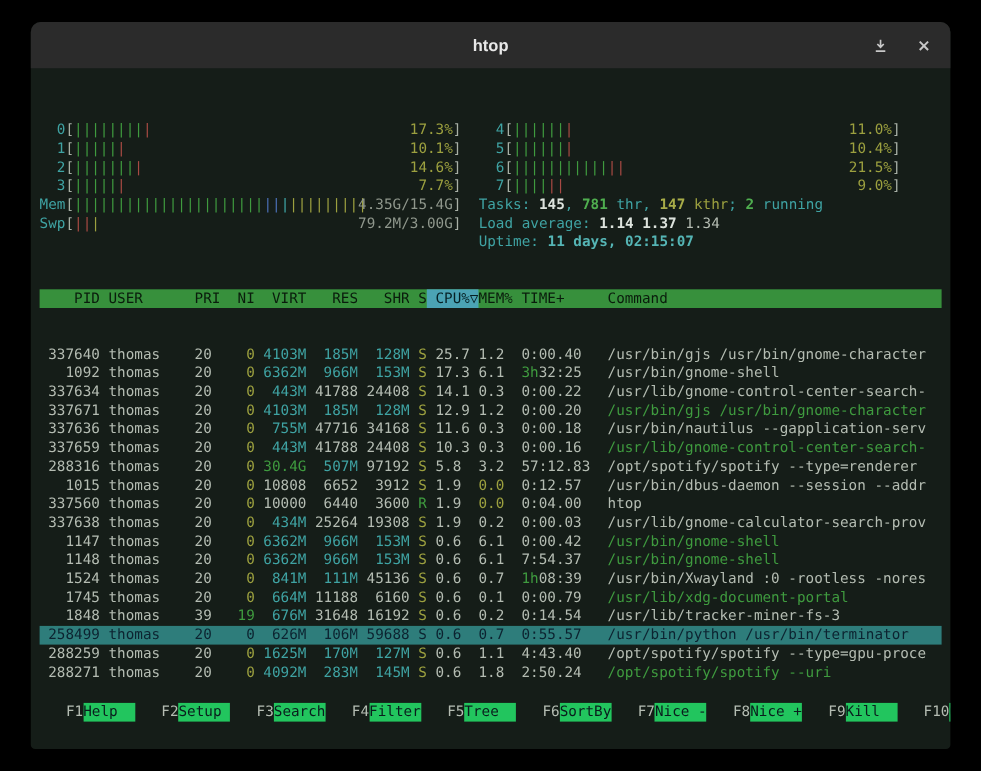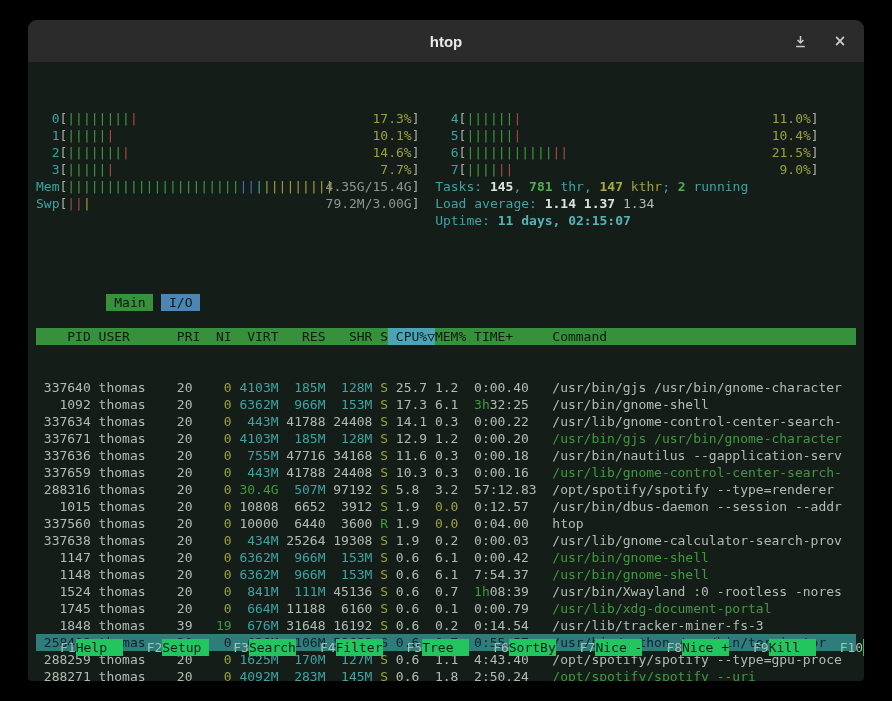--- a/index.html
+++ b/index.html
@@ -80,21 +80,18 @@
             </svg>
         </span>
         <span class="tb-btn tb-close">×</span>
       </div>
     </div>
     <div class="term">
       <div class="mcols">
         <div class="mcol"><div class="mline"><span class="mlabel seg c-teal">0</span><span class="seg c-brk">[</span><span class="mbar"><span class="seg c-green">||||||||</span><span class="seg c-red">|</span><span class="mval seg c-olive">17.3%</span></span><span class="seg c-brk">]</span></div><div class="mline"><span class="mlabel seg c-teal">1</span><span class="seg c-brk">[</span><span class="mbar"><span class="seg c-green">|||||</span><span class="seg c-red">|</span><span class="mval seg c-olive">10.1%</span></span><span class="seg c-brk">]</span></div><div class="mline"><span class="mlabel seg c-teal">2</span><span class="seg c-brk">[</span><span class="mbar"><span class="seg c-green">|||||||</span><span class="seg c-red">|</span><span class="mval seg c-olive">14.6%</span></span><span class="seg c-brk">]</span></div><div class="mline"><span class="mlabel seg c-teal">3</span><span class="seg c-brk">[</span><span class="mbar"><span class="seg c-green">|||||</span><span class="seg c-red">|</span><span class="mval seg c-olive">7.7%</span></span><span class="seg c-brk">]</span></div><div class="mline"><span class="mlabel seg c-teal">Mem</span><span class="seg c-brk">[</span><span class="mbar"><span class="seg c-green">||||||||||||||||||||||</span><span class="seg c-blue">||</span><span class="seg c-cyan">|</span><span class="seg c-olive">|||||||||</span><span class="mval seg c-dim">4.35G/15.4G</span></span><span class="seg c-brk">]</span></div><div class="mline"><span class="mlabel seg c-teal">Swp</span><span class="seg c-brk">[</span><span class="mbar"><span class="seg c-red">||</span><span class="seg c-olive">|</span><span class="mval seg c-dim">79.2M/3.00G</span></span><span class="seg c-brk">]</span></div></div>
         <div class="mcol"><div class="mline"><span class="mlabel seg c-teal">4</span><span class="seg c-brk">[</span><span class="mbar"><span class="seg c-green">||||||</span><span class="seg c-red">|</span><span class="mval seg c-olive">11.0%</span></span><span class="seg c-brk">]</span></div><div class="mline"><span class="mlabel seg c-teal">5</span><span class="seg c-brk">[</span><span class="mbar"><span class="seg c-green">||||||</span><span class="seg c-red">|</span><span class="mval seg c-olive">10.4%</span></span><span class="seg c-brk">]</span></div><div class="mline"><span class="mlabel seg c-teal">6</span><span class="seg c-brk">[</span><span class="mbar"><span class="seg c-green">|||||||||||</span><span class="seg c-red">||</span><span class="mval seg c-olive">21.5%</span></span><span class="seg c-brk">]</span></div><div class="mline"><span class="mlabel seg c-teal">7</span><span class="seg c-brk">[</span><span class="mbar"><span class="seg c-green">||||</span><span class="seg c-red">||</span><span class="mval seg c-olive">9.0%</span></span><span class="seg c-brk">]</span></div><div class="sline"><span class="seg c-teal">Tasks: </span><span class="seg c-white">145</span><span class="seg c-teal">, </span><span class="seg c-bgreen">781</span><span class="seg c-teal"> thr</span><span class="seg c-teal">, </span><span class="seg c-bolive">147</span><span class="seg c-olive"> kthr</span><span class="seg c-teal">; </span><span class="seg c-bgreen">2</span><span class="seg c-teal"> running</span></div><div class="sline"><span class="seg c-teal">Load average: </span><span class="seg c-white">1.14 </span><span class="seg c-white">1.37 </span><span class="seg c-fg">1.34</span></div><div class="sline"><span class="seg c-teal">Uptime: </span><span class="seg c-bcyan">11 days, 02:15:07</span></div></div>
       </div>
-      <div class="tabs">
-        <span class="tab tab-main">Main</span><span class="tab tab-io">I/O</span>
-      </div>
       <div class="thead"><span class="col col-pid">PID</span><span class="col col-user">USER</span><span class="col col-pri">PRI</span><span class="col col-ni">NI</span><span class="col col-virt">VIRT</span><span class="col col-res">RES</span><span class="col col-shr">SHR</span><span class="col col-s mr0">S</span><span class="sort-wrap"><span class="col col-cpu">CPU%</span><span class="sort-arrow">▽</span></span><span class="col col-mem">MEM%</span><span class="col col-time">TIME+</span><span class="col col-cmd">Command</span></div>
       <div class="rows"><div class="row"><span class="col col-pid"><span class="seg c-fg">337640</span></span><span class="col col-user"><span class="seg c-fg">thomas</span></span><span class="col col-pri"><span class="seg c-fg">20</span></span><span class="col col-ni"><span class="seg c-olive">0</span></span><span class="col col-virt"><span class="seg c-teal">4103M</span></span><span class="col col-res"><span class="seg c-teal">185M</span></span><span class="col col-shr"><span class="seg c-teal">128M</span></span><span class="col col-s"><span class="seg c-olive">S</span></span><span class="col col-cpu"><span class="seg c-fg">25.7</span></span><span class="col col-mem"><span class="seg c-fg">1.2</span></span><span class="col col-time"><span class="seg c-fg">0:00.40</span></span><span class="col col-cmd"><span class="seg c-fg">/usr/bin/gjs /usr/bin/gnome-character</span></span></div><div class="row"><span class="col col-pid"><span class="seg c-fg">1092</span></span><span class="col col-user"><span class="seg c-fg">thomas</span></span><span class="col col-pri"><span class="seg c-fg">20</span></span><span class="col col-ni"><span class="seg c-olive">0</span></span><span class="col col-virt"><span class="seg c-teal">6362M</span></span><span class="col col-res"><span class="seg c-teal">966M</span></span><span class="col col-shr"><span class="seg c-teal">153M</span></span><span class="col col-s"><span class="seg c-olive">S</span></span><span class="col col-cpu"><span class="seg c-fg">17.3</span></span><span class="col col-mem"><span class="seg c-fg">6.1</span></span><span class="col col-time"><span class="seg c-green">3h</span><span class="seg c-fg">32:25</span></span><span class="col col-cmd"><span class="seg c-fg">/usr/bin/gnome-shell</span></span></div><div class="row"><span class="col col-pid"><span class="seg c-fg">337634</span></span><span class="col col-user"><span class="seg c-fg">thomas</span></span><span class="col col-pri"><span class="seg c-fg">20</span></span><span class="col col-ni"><span class="seg c-olive">0</span></span><span class="col col-virt"><span class="seg c-teal">443M</span></span><span class="col col-res"><span class="seg c-fg">41788</span></span><span class="col col-shr"><span class="seg c-fg">24408</span></span><span class="col col-s"><span class="seg c-olive">S</span></span><span class="col col-cpu"><span class="seg c-fg">14.1</span></span><span class="col col-mem"><span class="seg c-fg">0.3</span></span><span class="col col-time"><span class="seg c-fg">0:00.22</span></span><span class="col col-cmd"><span class="seg c-fg">/usr/lib/gnome-control-center-search-</span></span></div><div class="row"><span class="col col-pid"><span class="seg c-fg">337671</span></span><span class="col col-user"><span class="seg c-fg">thomas</span></span><span class="col col-pri"><span class="seg c-fg">20</span></span><span class="col col-ni"><span class="seg c-olive">0</span></span><span class="col col-virt"><span class="seg c-teal">4103M</span></span><span class="col col-res"><span class="seg c-teal">185M</span></span><span class="col col-shr"><span class="seg c-teal">128M</span></span><span class="col col-s"><span class="seg c-olive">S</span></span><span class="col col-cpu"><span class="seg c-fg">12.9</span></span><span class="col col-mem"><span class="seg c-fg">1.2</span></span><span class="col col-time"><span class="seg c-fg">0:00.20</span></span><span class="col col-cmd"><span class="seg c-green">/usr/bin/gjs /usr/bin/gnome-character</span></span></div><div class="row"><span class="col col-pid"><span class="seg c-fg">337636</span></span><span class="col col-user"><span class="seg c-fg">thomas</span></span><span class="col col-pri"><span class="seg c-fg">20</span></span><span class="col col-ni"><span class="seg c-olive">0</span></span><span class="col col-virt"><span class="seg c-teal">755M</span></span><span class="col col-res"><span class="seg c-fg">47716</span></span><span class="col col-shr"><span class="seg c-fg">34168</span></span><span class="col col-s"><span class="seg c-olive">S</span></span><span class="col col-cpu"><span class="seg c-fg">11.6</span></span><span class="col col-mem"><span class="seg c-fg">0.3</span></span><span class="col col-time"><span class="seg c-fg">0:00.18</span></span><span class="col col-cmd"><span class="seg c-fg">/usr/bin/nautilus --gapplication-serv</span></span></div><div class="row"><span class="col col-pid"><span class="seg c-fg">337659</span></span><span class="col col-user"><span class="seg c-fg">thomas</span></span><span class="col col-pri"><span class="seg c-fg">20</span></span><span class="col col-ni"><span class="seg c-olive">0</span></span><span class="col col-virt"><span class="seg c-teal">443M</span></span><span class="col col-res"><span class="seg c-fg">41788</span></span><span class="col col-shr"><span class="seg c-fg">24408</span></span><span class="col col-s"><span class="seg c-olive">S</span></span><span class="col col-cpu"><span class="seg c-fg">10.3</span></span><span class="col col-mem"><span class="seg c-fg">0.3</span></span><span class="col col-time"><span class="seg c-fg">0:00.16</span></span><span class="col col-cmd"><span class="seg c-green">/usr/lib/gnome-control-center-search-</span></span></div><div class="row"><span class="col col-pid"><span class="seg c-fg">288316</span></span><span class="col col-user"><span class="seg c-fg">thomas</span></span><span class="col col-pri"><span class="seg c-fg">20</span></span><span class="col col-ni"><span class="seg c-olive">0</span></span><span class="col col-virt"><span class="seg c-green">30.4G</span></span><span class="col col-res"><span class="seg c-teal">507M</span></span><span class="col col-shr"><span class="seg c-fg">97192</span></span><span class="col col-s"><span class="seg c-olive">S</span></span><span class="col col-cpu"><span class="seg c-fg">5.8</span></span><span class="col col-mem"><span class="seg c-fg">3.2</span></span><span class="col col-time"><span class="seg c-fg">57:12.83</span></span><span class="col col-cmd"><span class="seg c-fg">/opt/spotify/spotify --type=renderer</span></span></div><div class="row"><span class="col col-pid"><span class="seg c-fg">1015</span></span><span class="col col-user"><span class="seg c-fg">thomas</span></span><span class="col col-pri"><span class="seg c-fg">20</span></span><span class="col col-ni"><span class="seg c-olive">0</span></span><span class="col col-virt"><span class="seg c-fg">10808</span></span><span class="col col-res"><span class="seg c-fg">6652</span></span><span class="col col-shr"><span class="seg c-fg">3912</span></span><span class="col col-s"><span class="seg c-olive">S</span></span><span class="col col-cpu"><span class="seg c-fg">1.9</span></span><span class="col col-mem"><span class="seg c-olive">0.0</span></span><span class="col col-time"><span class="seg c-fg">0:12.57</span></span><span class="col col-cmd"><span class="seg c-fg">/usr/bin/dbus-daemon --session --addr</span></span></div><div class="row"><span class="col col-pid"><span class="seg c-fg">337560</span></span><span class="col col-user"><span class="seg c-fg">thomas</span></span><span class="col col-pri"><span class="seg c-fg">20</span></span><span class="col col-ni"><span class="seg c-olive">0</span></span><span class="col col-virt"><span class="seg c-fg">10000</span></span><span class="col col-res"><span class="seg c-fg">6440</span></span><span class="col col-shr"><span class="seg c-fg">3600</span></span><span class="col col-s"><span class="seg c-green">R</span></span><span class="col col-cpu"><span class="seg c-fg">1.9</span></span><span class="col col-mem"><span class="seg c-olive">0.0</span></span><span class="col col-time"><span class="seg c-fg">0:04.00</span></span><span class="col col-cmd"><span class="seg c-fg">htop</span></span></div><div class="row"><span class="col col-pid"><span class="seg c-fg">337638</span></span><span class="col col-user"><span class="seg c-fg">thomas</span></span><span class="col col-pri"><span class="seg c-fg">20</span></span><span class="col col-ni"><span class="seg c-olive">0</span></span><span class="col col-virt"><span class="seg c-teal">434M</span></span><span class="col col-res"><span class="seg c-fg">25264</span></span><span class="col col-shr"><span class="seg c-fg">19308</span></span><span class="col col-s"><span class="seg c-olive">S</span></span><span class="col col-cpu"><span class="seg c-fg">1.9</span></span><span class="col col-mem"><span class="seg c-fg">0.2</span></span><span class="col col-time"><span class="seg c-fg">0:00.03</span></span><span class="col col-cmd"><span class="seg c-fg">/usr/lib/gnome-calculator-search-prov</span></span></div><div class="row"><span class="col col-pid"><span class="seg c-fg">1147</span></span><span class="col col-user"><span class="seg c-fg">thomas</span></span><span class="col col-pri"><span class="seg c-fg">20</span></span><span class="col col-ni"><span class="seg c-olive">0</span></span><span class="col col-virt"><span class="seg c-teal">6362M</span></span><span class="col col-res"><span class="seg c-teal">966M</span></span><span class="col col-shr"><span class="seg c-teal">153M</span></span><span class="col col-s"><span class="seg c-olive">S</span></span><span class="col col-cpu"><span class="seg c-fg">0.6</span></span><span class="col col-mem"><span class="seg c-fg">6.1</span></span><span class="col col-time"><span class="seg c-fg">0:00.42</span></span><span class="col col-cmd"><span class="seg c-green">/usr/bin/gnome-shell</span></span></div><div class="row"><span class="col col-pid"><span class="seg c-fg">1148</span></span><span class="col col-user"><span class="seg c-fg">thomas</span></span><span class="col col-pri"><span class="seg c-fg">20</span></span><span class="col col-ni"><span class="seg c-olive">0</span></span><span class="col col-virt"><span class="seg c-teal">6362M</span></span><span class="col col-res"><span class="seg c-teal">966M</span></span><span class="col col-shr"><span class="seg c-teal">153M</span></span><span class="col col-s"><span class="seg c-olive">S</span></span><span class="col col-cpu"><span class="seg c-fg">0.6</span></span><span class="col col-mem"><span class="seg c-fg">6.1</span></span><span class="col col-time"><span class="seg c-fg">7:54.37</span></span><span class="col col-cmd"><span class="seg c-green">/usr/bin/gnome-shell</span></span></div><div class="row"><span class="col col-pid"><span class="seg c-fg">1524</span></span><span class="col col-user"><span class="seg c-fg">thomas</span></span><span class="col col-pri"><span class="seg c-fg">20</span></span><span class="col col-ni"><span class="seg c-olive">0</span></span><span class="col col-virt"><span class="seg c-teal">841M</span></span><span class="col col-res"><span class="seg c-teal">111M</span></span><span class="col col-shr"><span class="seg c-fg">45136</span></span><span class="col col-s"><span class="seg c-olive">S</span></span><span class="col col-cpu"><span class="seg c-fg">0.6</span></span><span class="col col-mem"><span class="seg c-fg">0.7</span></span><span class="col col-time"><span class="seg c-green">1h</span><span class="seg c-fg">08:39</span></span><span class="col col-cmd"><span class="seg c-fg">/usr/bin/Xwayland :0 -rootless -nores</span></span></div><div class="row"><span class="col col-pid"><span class="seg c-fg">1745</span></span><span class="col col-user"><span class="seg c-fg">thomas</span></span><span class="col col-pri"><span class="seg c-fg">20</span></span><span class="col col-ni"><span class="seg c-olive">0</span></span><span class="col col-virt"><span class="seg c-teal">664M</span></span><span class="col col-res"><span class="seg c-fg">11188</span></span><span class="col col-shr"><span class="seg c-fg">6160</span></span><span class="col col-s"><span class="seg c-olive">S</span></span><span class="col col-cpu"><span class="seg c-fg">0.6</span></span><span class="col col-mem"><span class="seg c-fg">0.1</span></span><span class="col col-time"><span class="seg c-fg">0:00.79</span></span><span class="col col-cmd"><span class="seg c-green">/usr/lib/xdg-document-portal</span></span></div><div class="row"><span class="col col-pid"><span class="seg c-fg">1848</span></span><span class="col col-user"><span class="seg c-fg">thomas</span></span><span class="col col-pri"><span class="seg c-fg">39</span></span><span class="col col-ni"><span class="seg c-green">19</span></span><span class="col col-virt"><span class="seg c-teal">676M</span></span><span class="col col-res"><span class="seg c-fg">31648</span></span><span class="col col-shr"><span class="seg c-fg">16192</span></span><span class="col col-s"><span class="seg c-olive">S</span></span><span class="col col-cpu"><span class="seg c-fg">0.6</span></span><span class="col col-mem"><span class="seg c-fg">0.2</span></span><span class="col col-time"><span class="seg c-fg">0:14.54</span></span><span class="col col-cmd"><span class="seg c-fg">/usr/lib/tracker-miner-fs-3</span></span></div><div class="row selected"><span class="col col-pid"><span class="seg c-fg">258499</span></span><span class="col col-user"><span class="seg c-fg">thomas</span></span><span class="col col-pri"><span class="seg c-fg">20</span></span><span class="col col-ni"><span class="seg c-fg">0</span></span><span class="col col-virt"><span class="seg c-fg">626M</span></span><span class="col col-res"><span class="seg c-fg">106M</span></span><span class="col col-shr"><span class="seg c-fg">59688</span></span><span class="col col-s"><span class="seg c-fg">S</span></span><span class="col col-cpu"><span class="seg c-fg">0.6</span></span><span class="col col-mem"><span class="seg c-fg">0.7</span></span><span class="col col-time"><span class="seg c-fg">0:55.57</span></span><span class="col col-cmd"><span class="seg c-fg">/usr/bin/python /usr/bin/terminator</span></span></div><div class="row"><span class="col col-pid"><span class="seg c-fg">288259</span></span><span class="col col-user"><span class="seg c-fg">thomas</span></span><span class="col col-pri"><span class="seg c-fg">20</span></span><span class="col col-ni"><span class="seg c-olive">0</span></span><span class="col col-virt"><span class="seg c-teal">1625M</span></span><span class="col col-res"><span class="seg c-teal">170M</span></span><span class="col col-shr"><span class="seg c-teal">127M</span></span><span class="col col-s"><span class="seg c-olive">S</span></span><span class="col col-cpu"><span class="seg c-fg">0.6</span></span><span class="col col-mem"><span class="seg c-fg">1.1</span></span><span class="col col-time"><span class="seg c-fg">4:43.40</span></span><span class="col col-cmd"><span class="seg c-fg">/opt/spotify/spotify --type=gpu-proce</span></span></div><div class="row"><span class="col col-pid"><span class="seg c-fg">288271</span></span><span class="col col-user"><span class="seg c-fg">thomas</span></span><span class="col col-pri"><span class="seg c-fg">20</span></span><span class="col col-ni"><span class="seg c-olive">0</span></span><span class="col col-virt"><span class="seg c-teal">4092M</span></span><span class="col col-res"><span class="seg c-teal">283M</span></span><span class="col col-shr"><span class="seg c-teal">145M</span></span><span class="col col-s"><span class="seg c-olive">S</span></span><span class="col col-cpu"><span class="seg c-fg">0.6</span></span><span class="col col-mem"><span class="seg c-fg">1.8</span></span><span class="col col-time"><span class="seg c-fg">2:50.24</span></span><span class="col col-cmd"><span class="seg c-green">/opt/spotify/spotify --uri</span></span></div></div>
       <div class="fbar"><span class="fk"><span class="fk-key">F1</span><span class="fk-label">Help  </span></span><span class="fk"><span class="fk-key">F2</span><span class="fk-label">Setup </span></span><span class="fk"><span class="fk-key">F3</span><span class="fk-label">Search</span></span><span class="fk"><span class="fk-key">F4</span><span class="fk-label">Filter</span></span><span class="fk"><span class="fk-key">F5</span><span class="fk-label">Tree  </span></span><span class="fk"><span class="fk-key">F6</span><span class="fk-label">SortBy</span></span><span class="fk"><span class="fk-key">F7</span><span class="fk-label">Nice -</span></span><span class="fk"><span class="fk-key">F8</span><span class="fk-label">Nice +</span></span><span class="fk"><span class="fk-key">F9</span><span class="fk-label">Kill  </span></span><span class="fk"><span class="fk-key">F10</span><span class="fk-label">Quit  </span></span><span class="fbar-fill"></span></div>
     </div>
   </div>
 </div>
 
 </body></html>

